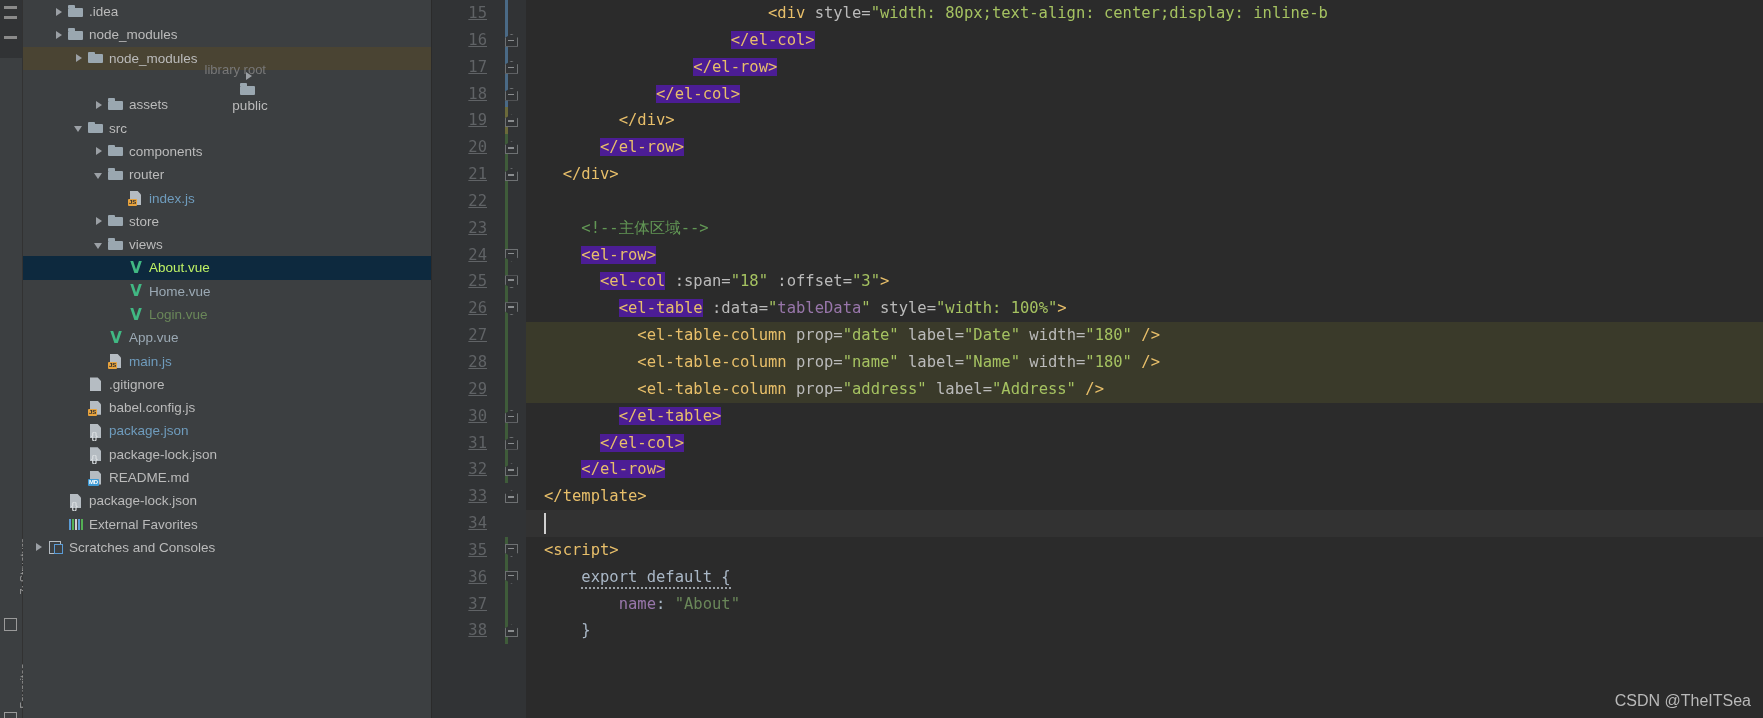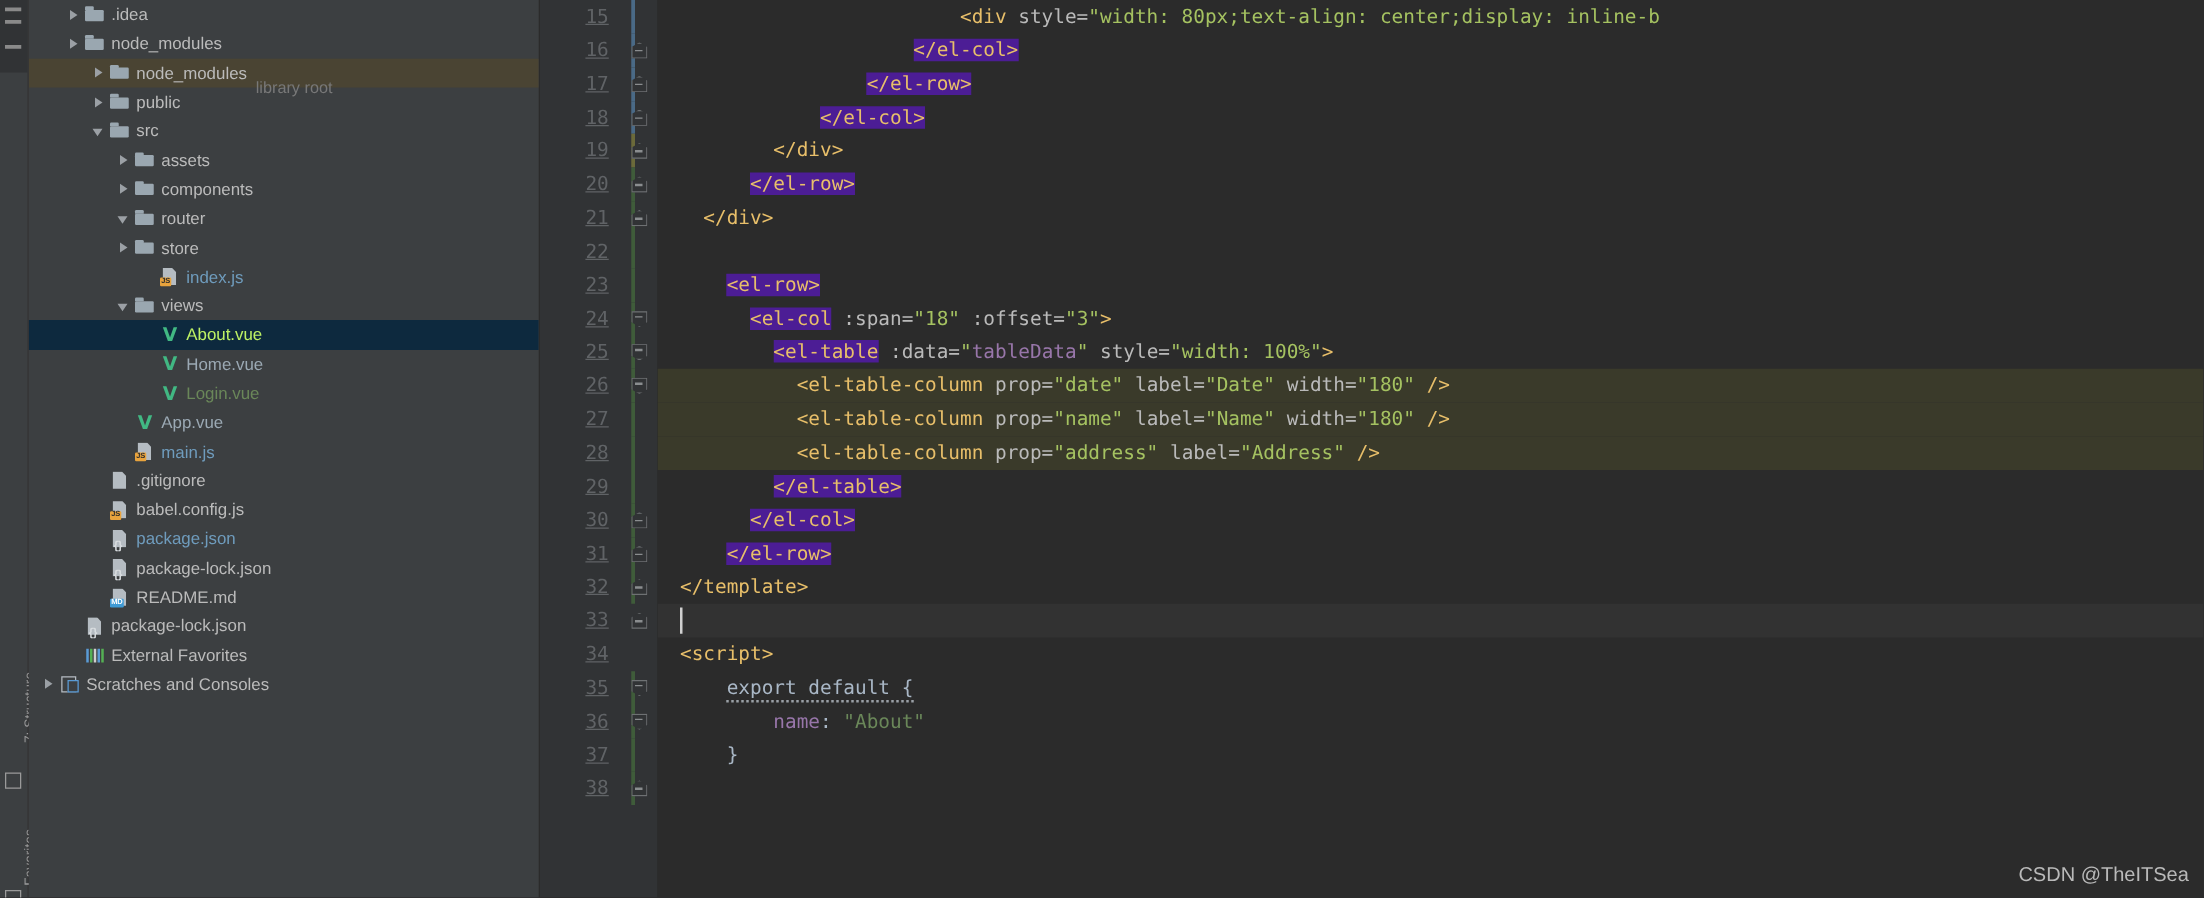--- a/index.html
+++ b/index.html
@@ -357,56 +357,56 @@
         <span class="twisty right"></span>
         <span class="ficon folder"></span>
         <span class="tree-label ">node_modules</span>
       </div>
       <div class="tree-row hl-library" style="padding-left: 50px;">
         <span class="twisty right"></span>
         <span class="ficon folder"></span>
         <span class="tree-label ">node_modules</span>
         <span class="tree-sublabel">library root</span>
       </div>
-      <div class="tree-row" style="padding-left: 50px;">
+      <div class="tree-row" style="padding-left: 50px; flex-direction: column;">
         <span class="twisty right"></span>
         <span class="ficon folder"></span>
         <span class="tree-label ">public</span>
+      </div>
+      <div class="tree-row" style="padding-left: 70px;">
+        <span class="twisty right"></span>
+        <span class="ficon folder"></span>
+        <span class="tree-label ">assets</span>
       </div>
       <div class="tree-row" style="padding-left: 50px;">
         <span class="twisty down"></span>
         <span class="ficon folder"></span>
         <span class="tree-label ">src</span>
       </div>
       <div class="tree-row" style="padding-left: 70px;">
         <span class="twisty right"></span>
         <span class="ficon folder"></span>
-        <span class="tree-label ">assets</span>
-      </div>
-      <div class="tree-row" style="padding-left: 70px;">
-        <span class="twisty right"></span>
-        <span class="ficon folder"></span>
         <span class="tree-label ">components</span>
       </div>
       <div class="tree-row" style="padding-left: 70px;">
         <span class="twisty down"></span>
         <span class="ficon folder"></span>
         <span class="tree-label ">router</span>
-      </div>
-      <div class="tree-row" style="padding-left: 70px;">
-        <span class="twisty right"></span>
-        <span class="ficon folder"></span>
-        <span class="tree-label ">store</span>
       </div>
       <div class="tree-row" style="padding-left: 90px;">
         <span class="twisty "></span>
         <span class="ficon file">
           <span class="badge js">JS</span>
         </span>
         <span class="tree-label blue">index.js</span>
+      </div>
+      <div class="tree-row" style="padding-left: 70px;">
+        <span class="twisty right"></span>
+        <span class="ficon folder"></span>
+        <span class="tree-label ">store</span>
       </div>
       <div class="tree-row" style="padding-left: 70px;">
         <span class="twisty down"></span>
         <span class="ficon folder"></span>
         <span class="tree-label ">views</span>
       </div>
       <div class="tree-row selected" style="padding-left: 90px;">
         <span class="twisty "></span>
         <span class="ficon vue">V</span>
         <span class="tree-label teal">About.vue</span>
@@ -650,20 +650,21 @@
       </div>
     <div class="code-area" id="code-area">
         <div class="code-line"><span class="plain">                        </span><span class="tag">&lt;div</span><span class="attr"> style=</span><span class="str">"width: 80px;text-align: center;display: inline-b</span></div>
         <div class="code-line"><span class="plain">                    </span><span class="tag hl">&lt;/el-col&gt;</span></div>
         <div class="code-line"><span class="plain">                </span><span class="tag hl">&lt;/el-row&gt;</span></div>
         <div class="code-line"><span class="plain">            </span><span class="tag hl">&lt;/el-col&gt;</span></div>
         <div class="code-line"><span class="plain">        </span><span class="tag">&lt;/div&gt;</span></div>
         <div class="code-line"><span class="plain">      </span><span class="tag hl">&lt;/el-row&gt;</span></div>
         <div class="code-line"><span class="plain">  </span><span class="tag">&lt;/div&gt;</span></div>
         <div class="code-line"></div>
+        <div class="code-line"><span class="plain">    </span><span class="cmt">&lt;!--主体区域--&gt;</span></div>
         <div class="code-line"><span class="plain">    </span><span class="tag hl">&lt;el-row&gt;</span></div>
         <div class="code-line"><span class="plain">      </span><span class="tag hl">&lt;el-col</span><span class="attr"> :span=</span><span class="str">"18"</span><span class="attr"> :offset=</span><span class="str">"3"</span><span class="tag">&gt;</span></div>
         <div class="code-line"><span class="plain">        </span><span class="tag hl">&lt;el-table</span><span class="attr"> :data=</span><span class="str">"</span><span class="expr">tableData</span><span class="str">"</span><span class="attr"> style=</span><span class="str">"width: 100%"</span><span class="tag">&gt;</span></div>
         <div class="code-line" style="background: rgb(58, 58, 42);"><span class="plain">          </span><span class="tag">&lt;el-table-column</span><span class="attr"> prop=</span><span class="str">"date"</span><span class="attr"> label=</span><span class="str">"Date"</span><span class="attr"> width=</span><span class="str">"180"</span><span class="tag"> /&gt;</span></div>
         <div class="code-line" style="background: rgb(58, 58, 42);"><span class="plain">          </span><span class="tag">&lt;el-table-column</span><span class="attr"> prop=</span><span class="str">"name"</span><span class="attr"> label=</span><span class="str">"Name"</span><span class="attr"> width=</span><span class="str">"180"</span><span class="tag"> /&gt;</span></div>
         <div class="code-line" style="background: rgb(58, 58, 42);"><span class="plain">          </span><span class="tag">&lt;el-table-column</span><span class="attr"> prop=</span><span class="str">"address"</span><span class="attr"> label=</span><span class="str">"Address"</span><span class="tag"> /&gt;</span></div>
         <div class="code-line"><span class="plain">        </span><span class="tag hl">&lt;/el-table&gt;</span></div>
         <div class="code-line"><span class="plain">      </span><span class="tag hl">&lt;/el-col&gt;</span></div>
         <div class="code-line"><span class="plain">    </span><span class="tag hl">&lt;/el-row&gt;</span></div>
         <div class="code-line"><span class="tag">&lt;/template&gt;</span></div>

